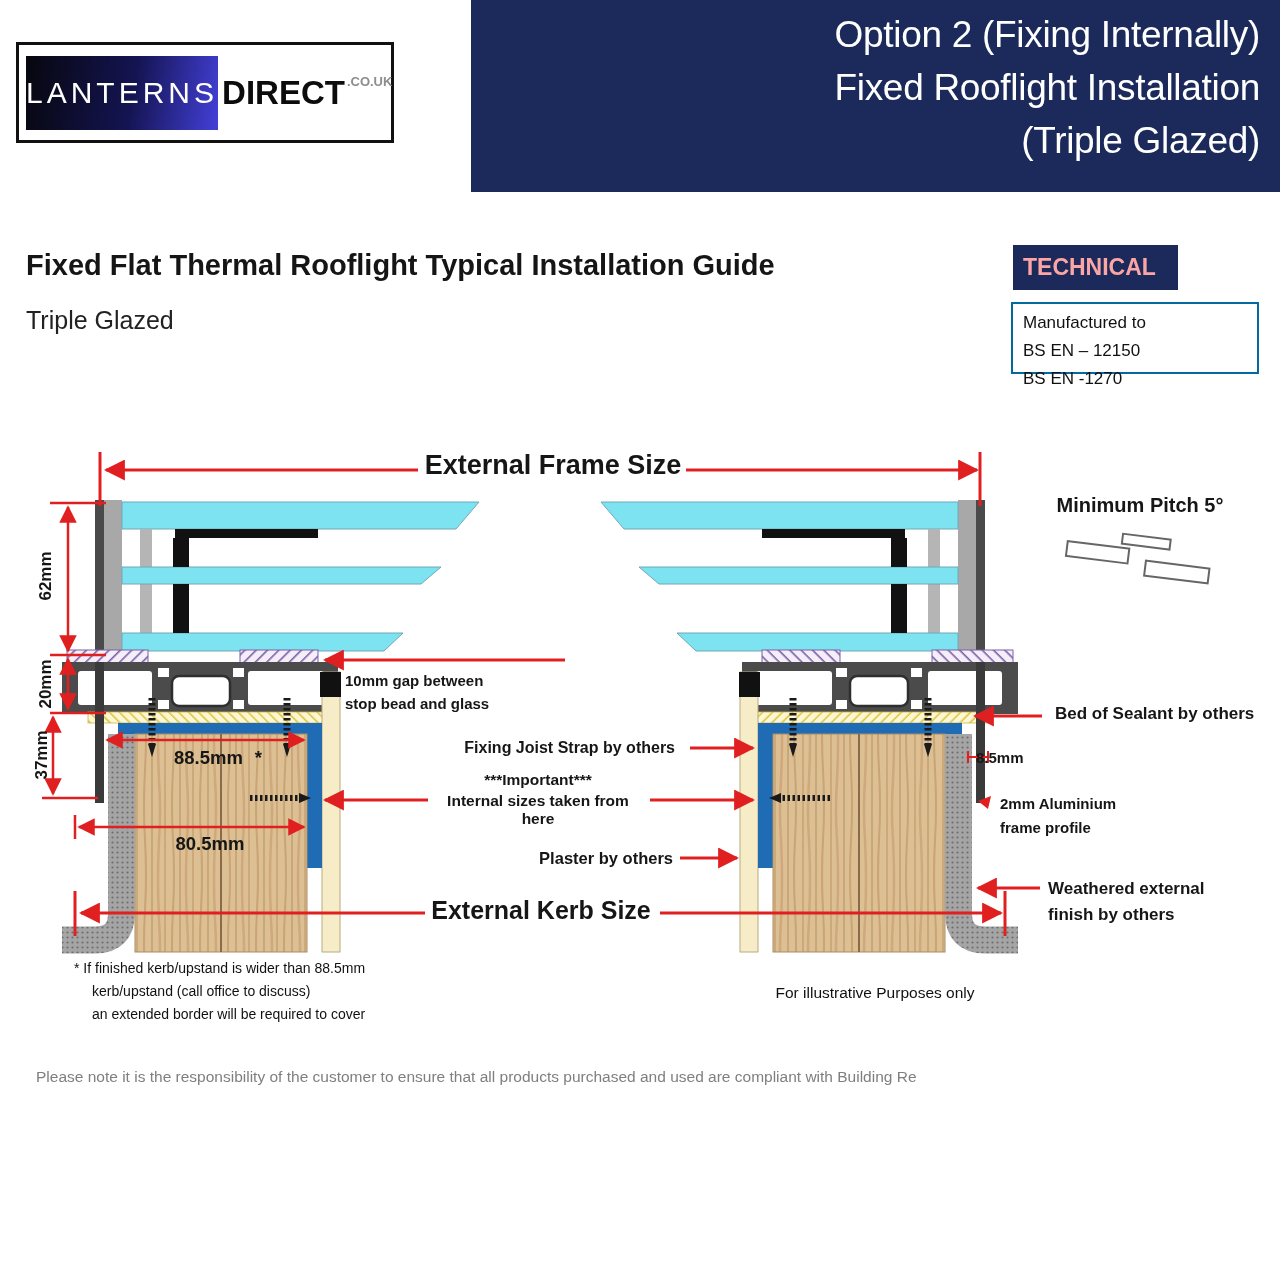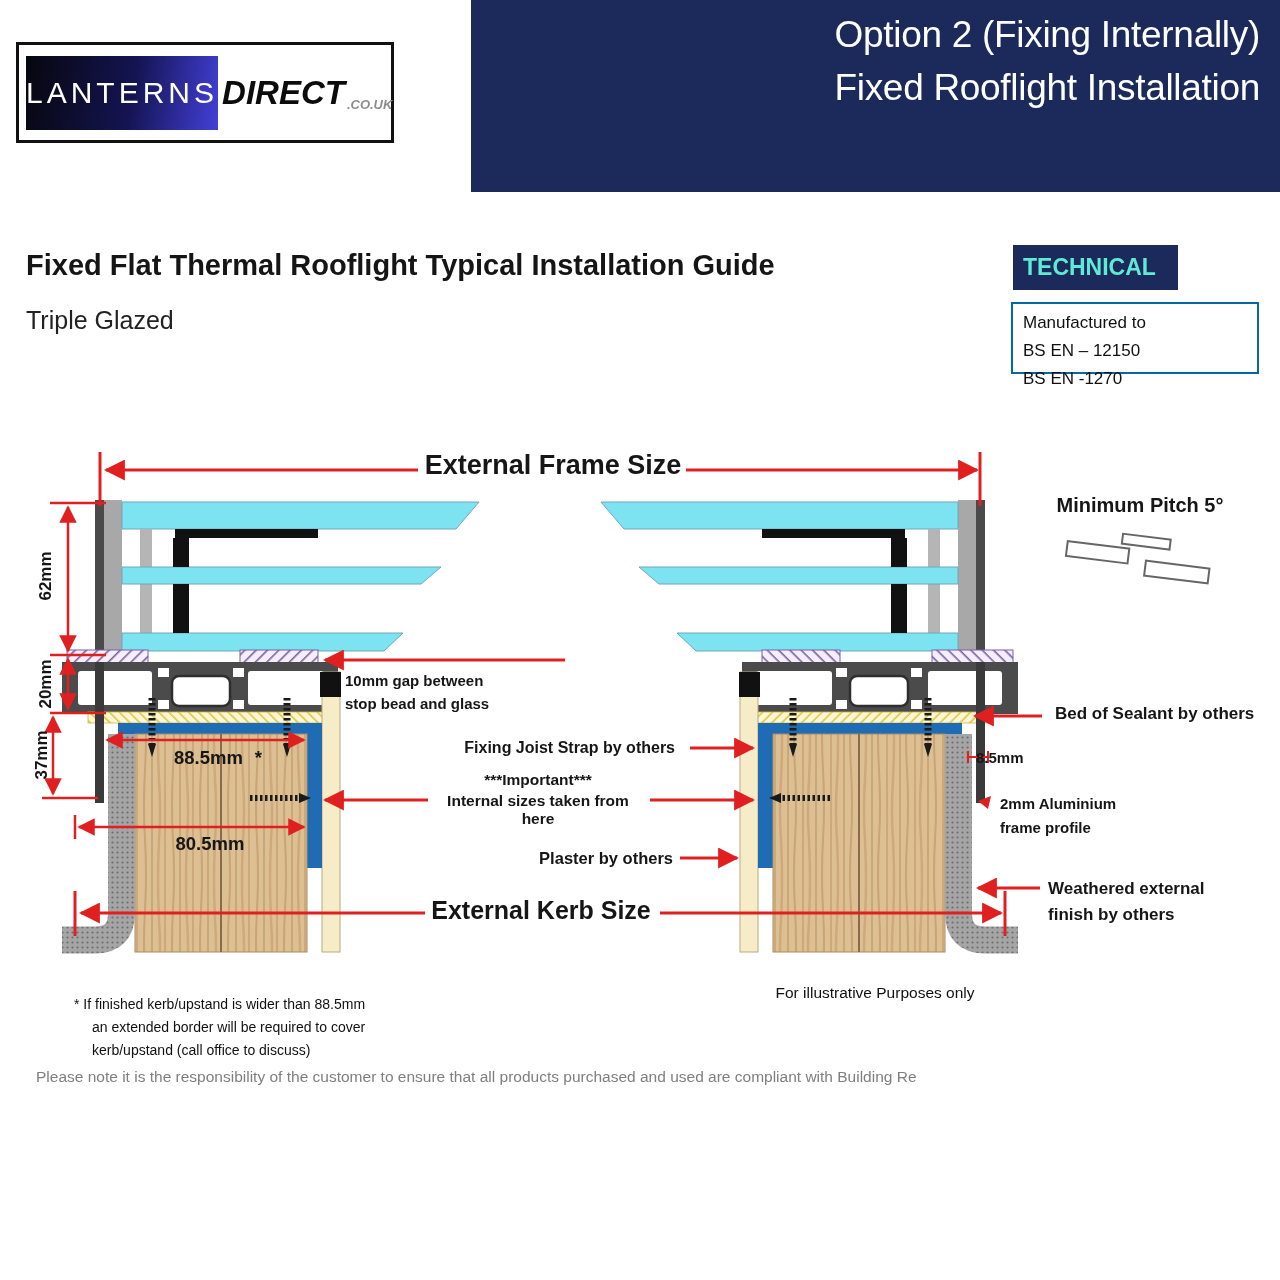--- a/index.html
+++ b/index.html
@@ -6,30 +6,30 @@
   body{width:1280px;height:1280px;position:relative;overflow:hidden;
        font-family:"Liberation Sans",sans-serif;color:#111;}
   .abs{position:absolute;}
   
   .logo-box{left:16px;top:42px;width:372px;height:95px;border:3px solid #111;
             background:#fff;display:flex;align-items:center;}
   .logo-grad{margin-left:7px;height:74px;width:193px;
              background:linear-gradient(100deg,#07070e 0%,#141452 55%,#4340d8 100%);
              display:flex;align-items:center;justify-content:flex-end;}
   .logo-lanterns{color:#fff;font-size:30px;font-weight:300;letter-spacing:4px;}
-  .logo-right{display:flex;align-items:flex-end;margin-left:4px;font-style:italic;}
+  .logo-right{display:flex;align-items:flex-start;margin-left:4px;}
   .logo-direct{font-size:33px;font-weight:800;color:#0c0c0c;letter-spacing:0px;}
   .logo-co{font-size:13px;font-weight:700;color:#8d8d8d;margin-left:2px;}
   .banner{left:471px;top:0;width:809px;height:192px;background:#1b2a5a;
           color:#fff;text-align:right;padding:8px 20px 0 0;box-sizing:border-box;
           font-size:37px;font-weight:500;line-height:53px;letter-spacing:-0.3px;}
   .title{left:26px;top:249px;font-size:29px;font-weight:bold;color:#151515;}
   .subtitle{left:26px;top:306px;font-size:25px;color:#222;}
   .tech-head{left:1013px;top:245px;width:165px;height:45px;background:#1b2a5a;
-             color:#5eead4;font-size:23px;font-weight:bold;line-height:45px;padding-left:10px;
+             color:#fca5a5;font-size:23px;font-weight:bold;line-height:45px;padding-left:10px;
              box-sizing:border-box;}
   .tech-body{left:1011px;top:302px;width:248px;height:72px;border:2px solid #0369a1;
              background:#fff;box-sizing:border-box;padding:5px 0 0 10px;}
   .tech-body div{font-size:17px;line-height:28px;color:#111;}
   
   .red{color:#e02020;}
   .lbl{position:absolute;font-size:16px;font-weight:bold;color:#161616;}
   .vdim{position:absolute;width:120px;text-align:center;font-weight:bold;font-size:17px;
         transform:rotate(-90deg);color:#161616;}
   .ctr{text-align:center;}
@@ -43,21 +43,21 @@
   .int-lbl{left:430px;top:792px;width:216px;font-size:15.5px;}
   .plaster-lbl{left:460px;top:849px;width:213px;font-size:16.5px;}
   .sealant-lbl{left:1055px;top:704px;font-size:17px;}
   .d85-lbl{left:976px;top:749px;font-size:15px;}
   .alu-lbl{left:1000px;top:792px;font-size:15px;line-height:24px;}
   .wx-lbl{left:1048px;top:876px;font-size:17px;line-height:26px;}
   .d885-lbl{left:148px;top:747px;width:140px;font-size:18.5px;}
   .d805-lbl{left:145px;top:833px;width:130px;font-size:18.5px;}
   .star{padding-left:12px;}
   .illus{left:680px;top:984px;width:390px;font-size:15.5px;font-weight:normal;color:#111;}
-  .footnote{left:74px;top:957px;font-size:14px;font-weight:normal;color:#111;line-height:23px;margin-top:36px;}
+  .footnote{left:74px;top:957px;font-size:14px;font-weight:normal;color:#111;line-height:23px;}
   .footnote .ind{padding-left:18px;}
   .footer-note{left:36px;top:1068px;width:1100px;font-size:15.5px;font-weight:normal;color:#7f7f7f;}
 </style>
 </head>
 <body>
 
 <svg class="abs" style="left:0;top:0;" width="1280" height="1280" viewBox="0 0 1280 1280">
   <defs>
     <marker id="arr" viewBox="0 0 10 10" refX="9" refY="5" markerWidth="7" markerHeight="7" orient="auto-start-reverse">
       <path d="M0,0 L10,5 L0,10 Z" fill="#e02020"></path>
@@ -188,20 +188,21 @@
   </div>
   <span class="logo-right">
     <span class="logo-direct">DIRECT</span>
     <span class="logo-co">.CO.UK</span>
   </span>
 </div>
 
 <div class="abs banner">
   <div>Option 2 (Fixing Internally)</div>
   <div>Fixed Rooflight Installation</div>
+  <div>(Triple Glazed)</div>
 </div>
 
 <div class="abs title">Fixed Flat Thermal Rooflight Typical Installation Guide</div>
 <div class="abs subtitle">Triple Glazed</div>
 
 <div class="abs tech-head">TECHNICAL</div>
 <div class="abs tech-body">
   <div>Manufactured to</div>
   <div>BS EN – 12150</div>
   <div>BS EN -1270</div>
@@ -234,18 +235,18 @@
   <div>2mm Aluminium</div>
   <div>frame profile</div>
 </div>
 <div class="lbl wx-lbl">
   <div>Weathered external</div>
   <div>finish by others</div>
 </div>
 
 <div class="lbl footnote">
   <div>* If finished kerb/upstand is wider than 88.5mm</div>
+  <div class="ind">kerb/upstand (call office to discuss)</div>
   <div class="ind">an extended border will be required to cover</div>
-  <div class="ind">kerb/upstand (call office to discuss)</div>
 </div>
 
 <div class="lbl ctr illus">For illustrative Purposes only</div>
 <div class="abs footer-note">Please note it is the responsibility of the customer to ensure that all products purchased and used are compliant with Building Re</div>
 
 </body></html>

